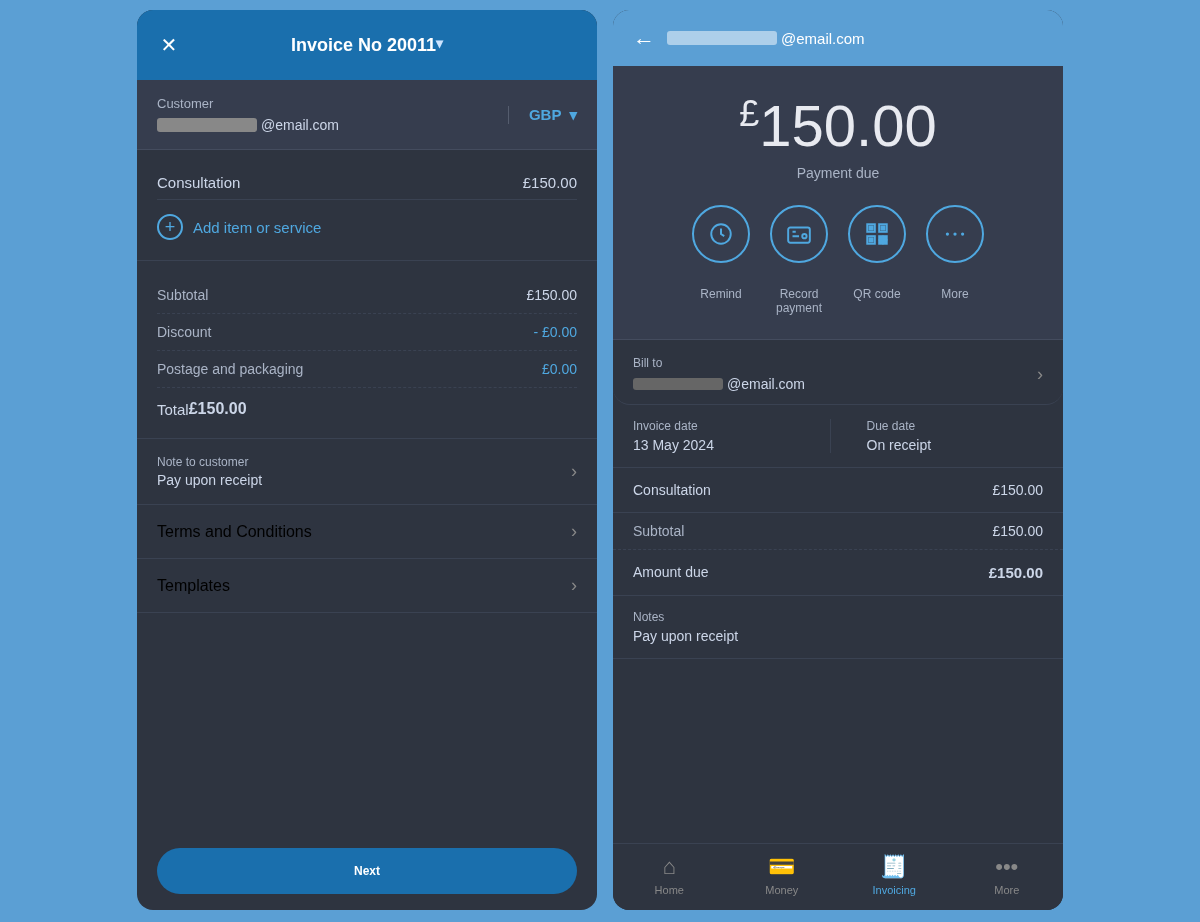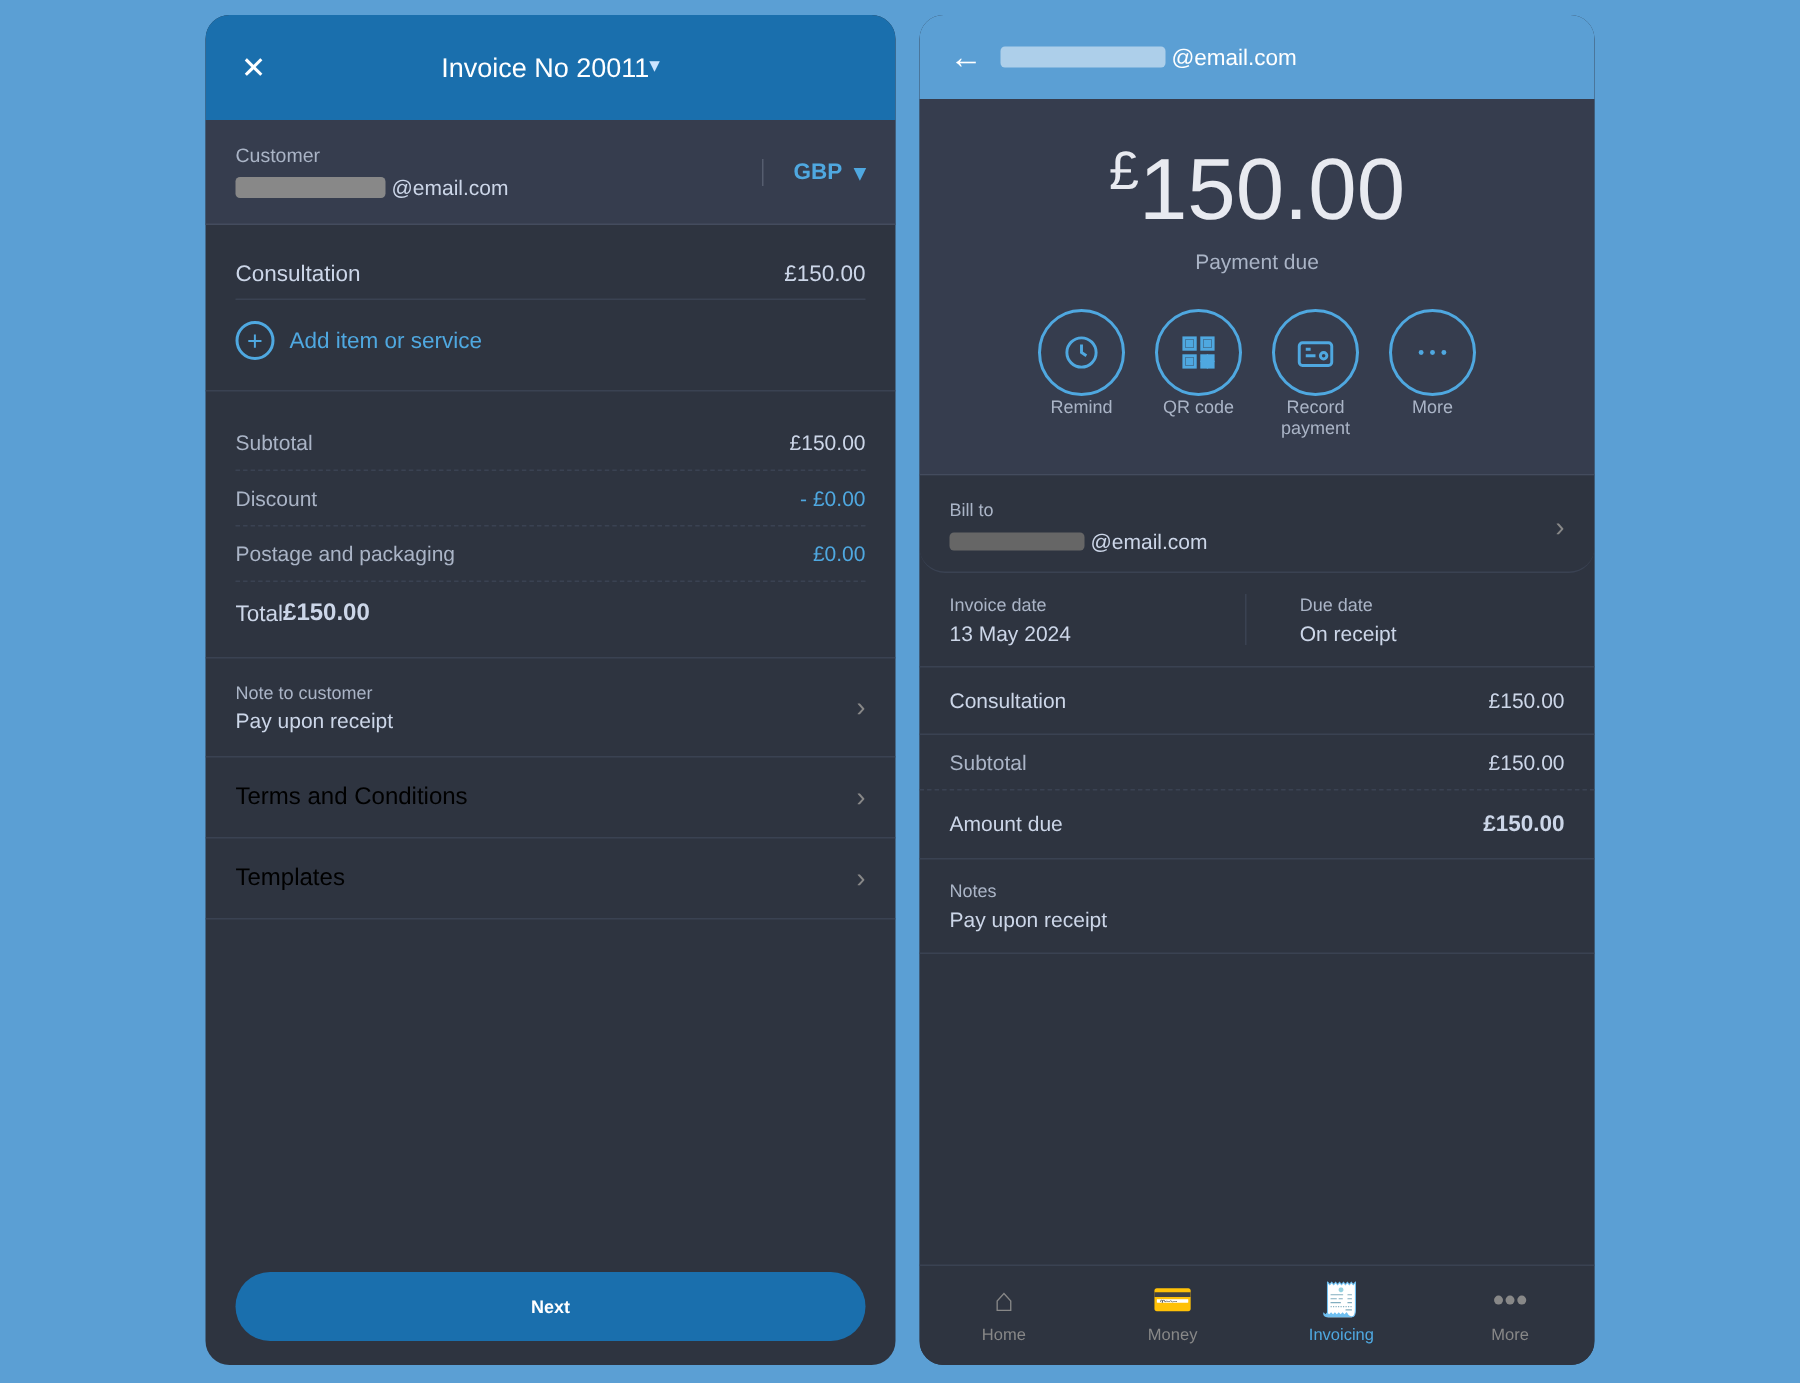--- a/index.html
+++ b/index.html
@@ -46,21 +46,21 @@
       display: flex;
       align-items: center;
       justify-content: center;
       width: 32px;
       height: 32px;
     }
 
     .left-header .title {
       color: white;
       font-size: 18px;
-      font-weight: 400;
+      font-weight: 700;
       display: flex;
       align-items: flex-start;
       gap: 0;
     }
 
     .left-header .title .dropdown-icon {
       font-size: 14px;
       color: #cce4ff;
     }
 
@@ -331,21 +331,21 @@
       display: flex;
       justify-content: center;
       gap: 20px;
       margin-top: 24px;
     }
 
     .action-icon-item {
       display: flex;
       flex-direction: column;
       align-items: center;
-      gap: 0;
+      gap: 24px;
       cursor: pointer;
     }
 
     .action-circle {
       width: 58px;
       height: 58px;
       border: 2px solid #4fa8e0;
       border-radius: 50%;
       display: flex;
       align-items: center;
@@ -649,20 +649,31 @@
     <div class="action-icons-row">
 
       <div class="action-icon-item">
         <div class="action-circle">
           <svg class="svg-icon" viewBox="0 0 24 24">
             <circle cx="12" cy="12" r="9"></circle>
             <polyline points="12 7 12 12 15 14"></polyline>
           </svg>
         </div>
         <span class="action-icon-label">Remind</span>
+      </div>
+
+      <div class="action-icon-item">
+        <div class="action-circle">
+          <svg class="svg-icon" viewBox="0 0 24 24">
+            <rect x="2" y="6" width="20" height="14" rx="2"></rect>
+            <path d="M6 10h3M6 14h6"></path>
+            <circle cx="17" cy="14" r="2"></circle>
+          </svg>
+        </div>
+        <span class="action-icon-label">Record<br>payment</span>
       </div>
 
       <div class="action-icon-item">
         <div class="action-circle">
           <svg class="svg-icon" viewBox="0 0 24 24">
             <rect x="3" y="3" width="7" height="7"></rect>
             <rect x="14" y="3" width="7" height="7"></rect>
             <rect x="3" y="14" width="7" height="7"></rect>
             <rect x="5" y="5" width="3" height="3" fill="#4fa8e0"></rect>
             <rect x="16" y="5" width="3" height="3" fill="#4fa8e0"></rect>
@@ -673,31 +684,20 @@
             <rect x="14" y="18" width="3" height="3" fill="#4fa8e0"></rect>
             <rect x="18" y="14" width="3" height="3" fill="#4fa8e0"></rect>
           </svg>
         </div>
         <span class="action-icon-label">QR code</span>
       </div>
 
       <div class="action-icon-item">
         <div class="action-circle">
           <svg class="svg-icon" viewBox="0 0 24 24">
-            <rect x="2" y="6" width="20" height="14" rx="2"></rect>
-            <path d="M6 10h3M6 14h6"></path>
-            <circle cx="17" cy="14" r="2"></circle>
-          </svg>
-        </div>
-        <span class="action-icon-label">Record<br>payment</span>
-      </div>
-
-      <div class="action-icon-item">
-        <div class="action-circle">
-          <svg class="svg-icon" viewBox="0 0 24 24">
             <circle cx="5" cy="12" r="1.5" fill="#4fa8e0" stroke="none"></circle>
             <circle cx="12" cy="12" r="1.5" fill="#4fa8e0" stroke="none"></circle>
             <circle cx="19" cy="12" r="1.5" fill="#4fa8e0" stroke="none"></circle>
           </svg>
         </div>
         <span class="action-icon-label">More</span>
       </div>
 
     </div>
   </div>

